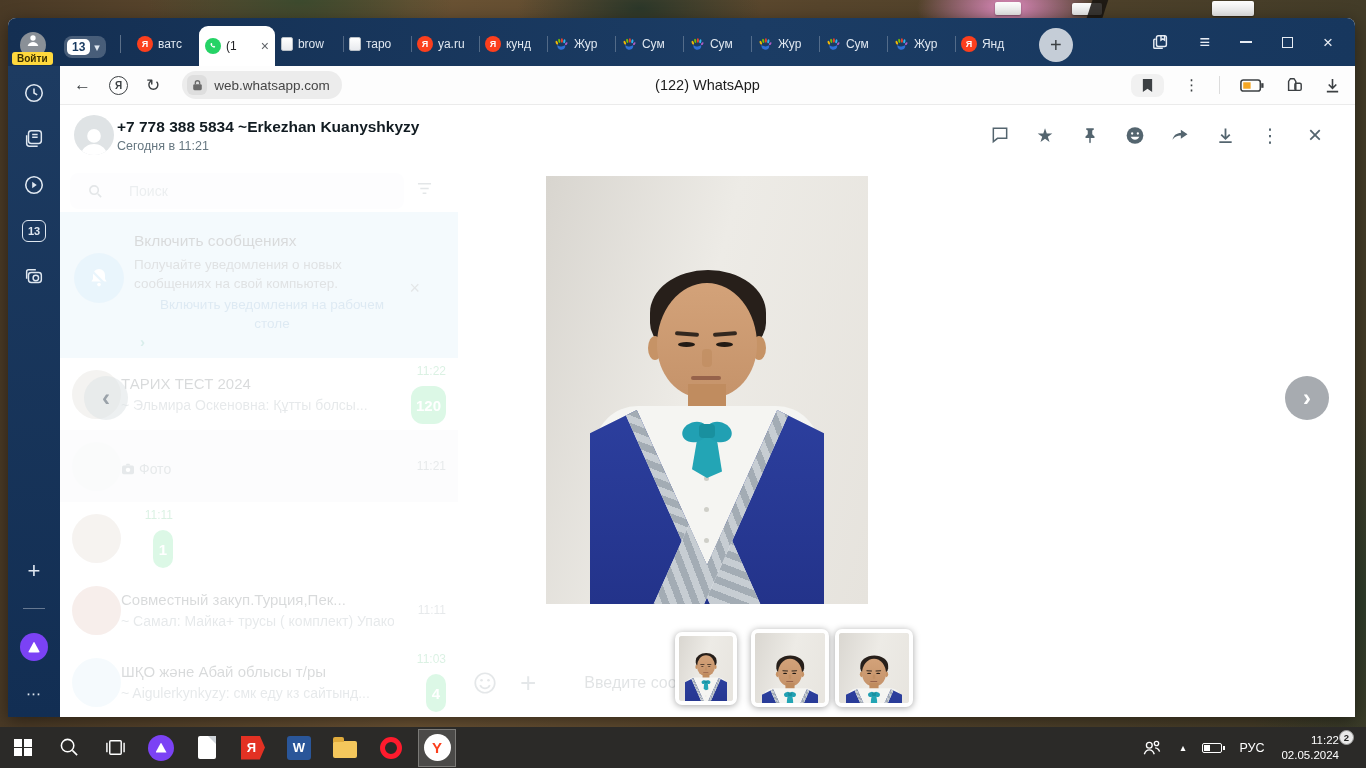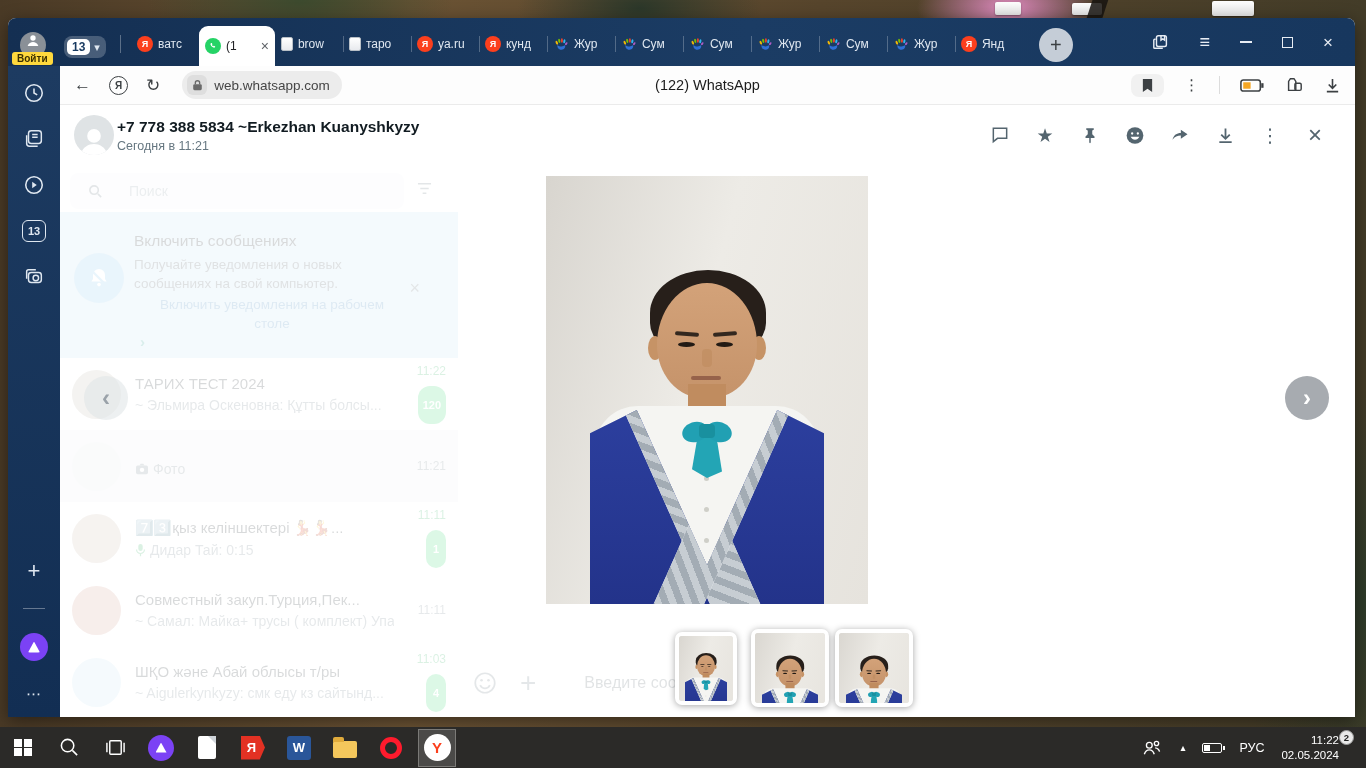--- a/index.html
+++ b/index.html
@@ -84,27 +84,27 @@
   .bell-circ{position:absolute;left:14px;top:41px;width:50px;height:50px;border-radius:50%;background:#79c0e8;display:flex;align-items:center;justify-content:center}
   .bn-title{font-size:15.5px;color:#111b21;margin-bottom:6px}
   .bn-body{font-size:13.5px;color:#3b4a54;line-height:1.4;width:250px}
   .bn-link{font-size:13.5px;color:#2f7bb5;line-height:1.4;width:240px;margin:2px 0 0 18px;text-align:center}
   .bn-x{position:absolute;right:38px;top:66px;font-size:18px;color:#54656f}
   .bn-chev{position:absolute;left:80px;bottom:8px;color:#159588;font-size:15px;font-weight:bold}
   .rows{position:absolute;top:253px;left:0;right:0}
   .chat-row{height:72px;display:flex;align-items:center;padding:0 12px;position:relative}
   .chat-row.selected{background:#e9ebee}
   .chat-avatar{width:49px;height:49px;border-radius:50%;flex:0 0 auto}
-  .chat-main{flex:1;min-width:0;margin-left:14px}
+  .chat-main{flex:1;min-width:0;}
   .chat-name{display:block;font-size:15px;color:#111b21;white-space:nowrap;overflow:hidden}
   .chat-preview{display:flex;align-items:center;gap:4px;font-size:14px;color:#667781;margin-top:5px;white-space:nowrap;overflow:hidden}
   .chat-meta{display:flex;flex-direction:column;align-items:flex-end;gap:8px;margin-left:8px;min-width:44px}
   .chat-time{font-size:12px;color:#667781}
   .chat-time.green{color:#1fa855}
-  .chat-badge{background:#25d366;color:#fff;font-size:11px;font-weight:bold;border-radius:12px;min-width:20px;height:38px;display:flex;align-items:center;justify-content:center;padding:0 5px}
+  .chat-badge{background:#25d366;color:#fff;font-size:15px;font-weight:bold;border-radius:12px;min-width:20px;height:38px;display:flex;align-items:center;justify-content:center;padding:0 5px}
 
   .composer-ghost{position:absolute;left:412px;top:562px;display:flex;align-items:center;gap:22px;opacity:.15;z-index:1;color:#54656f}
   .composer-ghost .plus{font-size:28px;font-weight:300}
   .composer-ghost .ph{font-size:16px;color:#3b4a54;margin-left:26px}
 
   .photo-frame{position:absolute;left:486px;top:71px;width:322px;height:428px;overflow:hidden;z-index:4}
   .nav-circle{position:absolute;width:44px;height:44px;border-radius:50%;display:flex;align-items:center;justify-content:center;font-size:24px;font-weight:bold;z-index:8}
   .nav-left{left:24px;top:271px;background:rgba(223,227,230,.55);color:#9aa2a9}
   .nav-right{right:26px;top:271px;background:#a7abb0;color:#fff}
 
@@ -472,30 +472,20 @@
                     </svg>
                     <span class="pv">Фото</span>
                   </span>
                 </span>
                 <span class="chat-meta">
                   <span class="chat-time">11:21</span>
                 </span>
               </div>
               <div class="chat-row">
                 <span class="chat-avatar" style="background: rgb(196, 179, 164);"></span>
-                <span class="chat-main">
-                  <span class="chat-name">7️⃣3️⃣қыз келіншектері 💃💃...</span>
-                  <span class="chat-preview">
-                    <svg width="11" height="14" viewBox="0 0 12 16" fill="#1fa855">
-                      <rect x="3.5" y="1" width="5" height="8" rx="2.5"></rect>
-                      <path d="M1.5 7.5a4.5 4.5 0 0 0 9 0M6 12v3" stroke="#1fa855" stroke-width="1.4" fill="none"></path>
-                    </svg>
-                    <span class="pv">Дидар Тай: 0:15</span>
-                  </span>
-                </span>
                 <span class="chat-meta">
                   <span class="chat-time green">11:11</span>
                   <span class="chat-badge">1</span>
                 </span>
               </div>
               <div class="chat-row">
                 <span class="chat-avatar" style="background: rgb(204, 147, 132);"></span>
                 <span class="chat-main">
                   <span class="chat-name">Совместный закуп.Турция,Пек...</span>
                   <span class="chat-preview">

